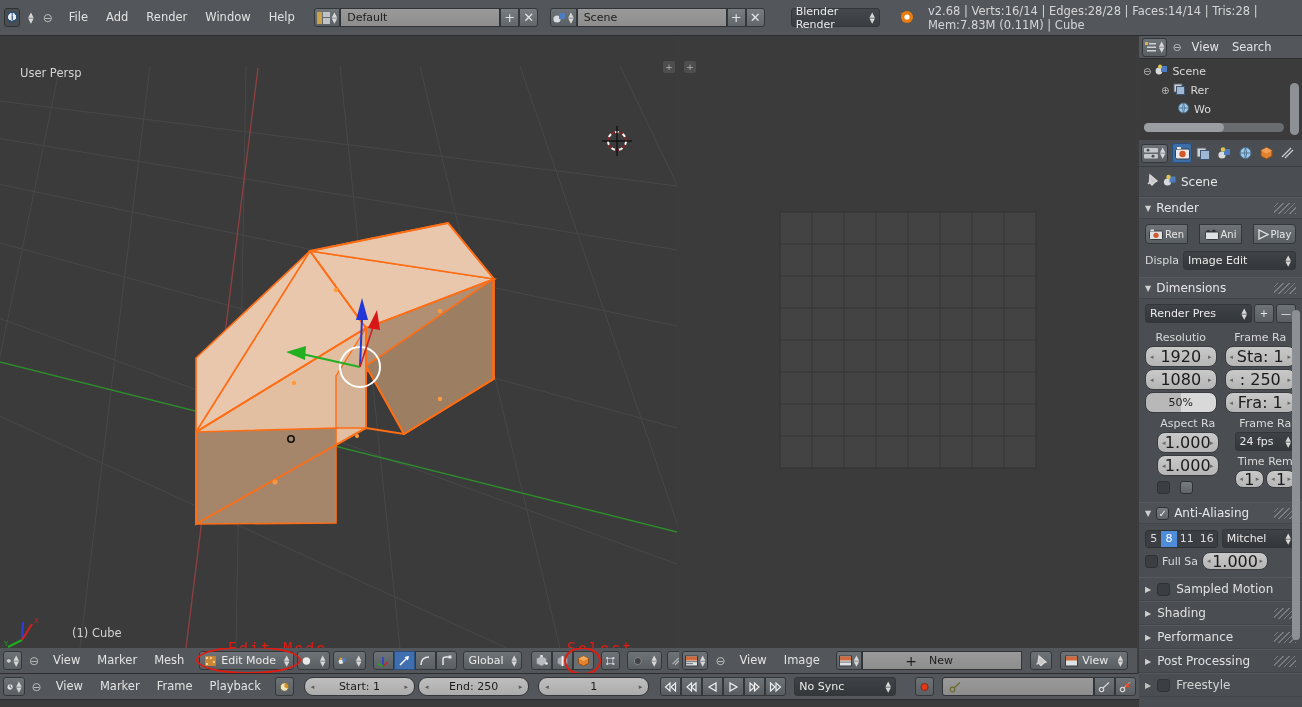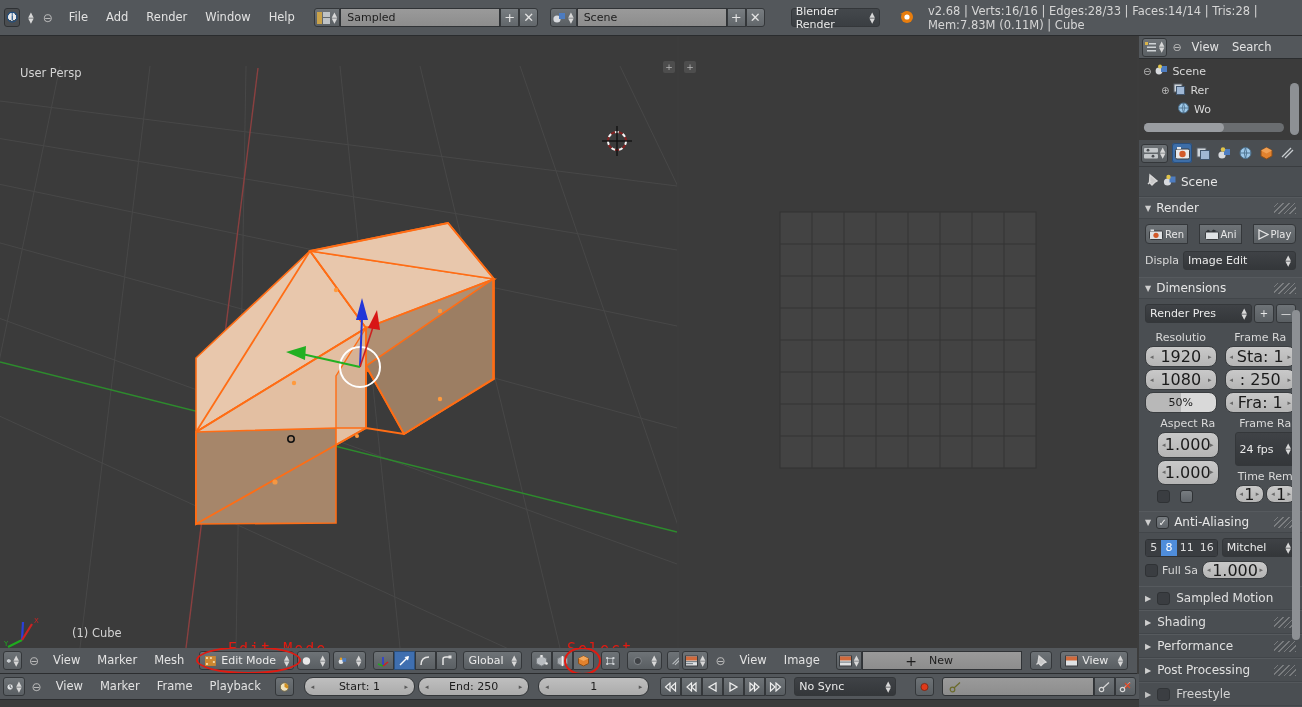--- a/index.html
+++ b/index.html
@@ -196,21 +196,21 @@
         <svg width="13" height="12" viewBox="0 0 13 12">
             <rect x="0" y="0" width="5" height="12" fill="#c9a24a"></rect>
             <rect x="6" y="0" width="7" height="5" fill="#bfc3c6"></rect>
             <rect x="6" y="6" width="7" height="6" fill="#bfc3c6"></rect>
           </svg>
         <span class="spin" style="padding-left:2px">
             <i>▲</i>
             <i>▼</i>
           </span>
       </div>
-      <div class="txtfield" style="width:160px;border-radius:0">Sampled</div>
+      <div class="txtfield" style="width:160px;border-radius:0">Default</div>
       <div class="plus-btn" style="border-radius:0">+</div>
       <div class="x-btn" style="border-radius:0 3px 3px 0">✕</div>
     </div>
 
     <div style="display:flex;align-items:center;gap:0;margin-left:8px">
       <div class="icon-btn" style="border-radius:3px 0 0 3px;padding:0 2px">
         <svg width="13" height="12" viewBox="0 0 13 12">
             <circle cx="4" cy="7" r="3.6" fill="#d8dade"></circle>
             <rect x="6" y="1" width="6" height="6" fill="#4d7cc0"></rect>
           </svg>
@@ -232,21 +232,21 @@
         </span>
     </div>
 
     <span style="margin-left:14px">
       <svg width="18" height="16" viewBox="0 0 18 16">
           <circle cx="9" cy="9" r="6" fill="#e87d0d"></circle>
           <circle cx="9" cy="9" r="2.6" fill="#fff"></circle>
           <path d="M2 6 L9 3 L7 7 Z" fill="#e87d0d"></path>
         </svg>
     </span>
-    <span id="statstext">v2.68 | Verts:16/16 | Edges:28/33 | Faces:14/14 | Tris:28 | Mem:7.83M (0.11M) | Cube</span>
+    <span id="statstext">v2.68 | Verts:16/14 | Edges:28/28 | Faces:14/14 | Tris:28 | Mem:7.83M (0.11M) | Cube</span>
   </div>
 
   <div class="area" id="view3d">
     <svg id="v3dcanvas" width="677" height="612" viewBox="0 0 677 612">
       <rect x="0" y="0" width="677" height="612" fill="#3b3b3b"></rect>
 
       <g stroke="#4a4a4a" stroke-width="1" fill="none" opacity="0.85">
         <path d="M-40 96 L677 214"></path>
           <path d="M-40 140 L677 290"></path>
         <path d="M-40 196 L677 392"></path>
@@ -566,21 +566,21 @@
         <div class="p-label" style="text-align:center">Aspect Ra</div>
         <div class="numfld">1.000</div>
         <div class="numfld">1.000</div>
         <div style="display:flex;gap:10px;padding-top:3px">
           <span class="cb" style="background:#3a3d41"></span>
           <span class="cb"></span>
         </div>
       </div>
       <div style="flex:1;display:flex;flex-direction:column;gap:2px">
         <div class="p-label" style="text-align:center">Frame Ra</div>
-        <div class="dd dark" style="justify-content:center;height:34px">
+        <div class="dd dark" style="justify-content:center;height:19px">
           <span>24 fps</span>
           <span class="spin">
               <i>▲</i>
               <i>▼</i>
             </span>
         </div>
         <div class="p-label" style="text-align:center;padding-top:2px">Time Rem</div>
         <div style="display:flex;gap:2px">
           <div class="numfld">1</div>
           <div class="numfld">1</div>

